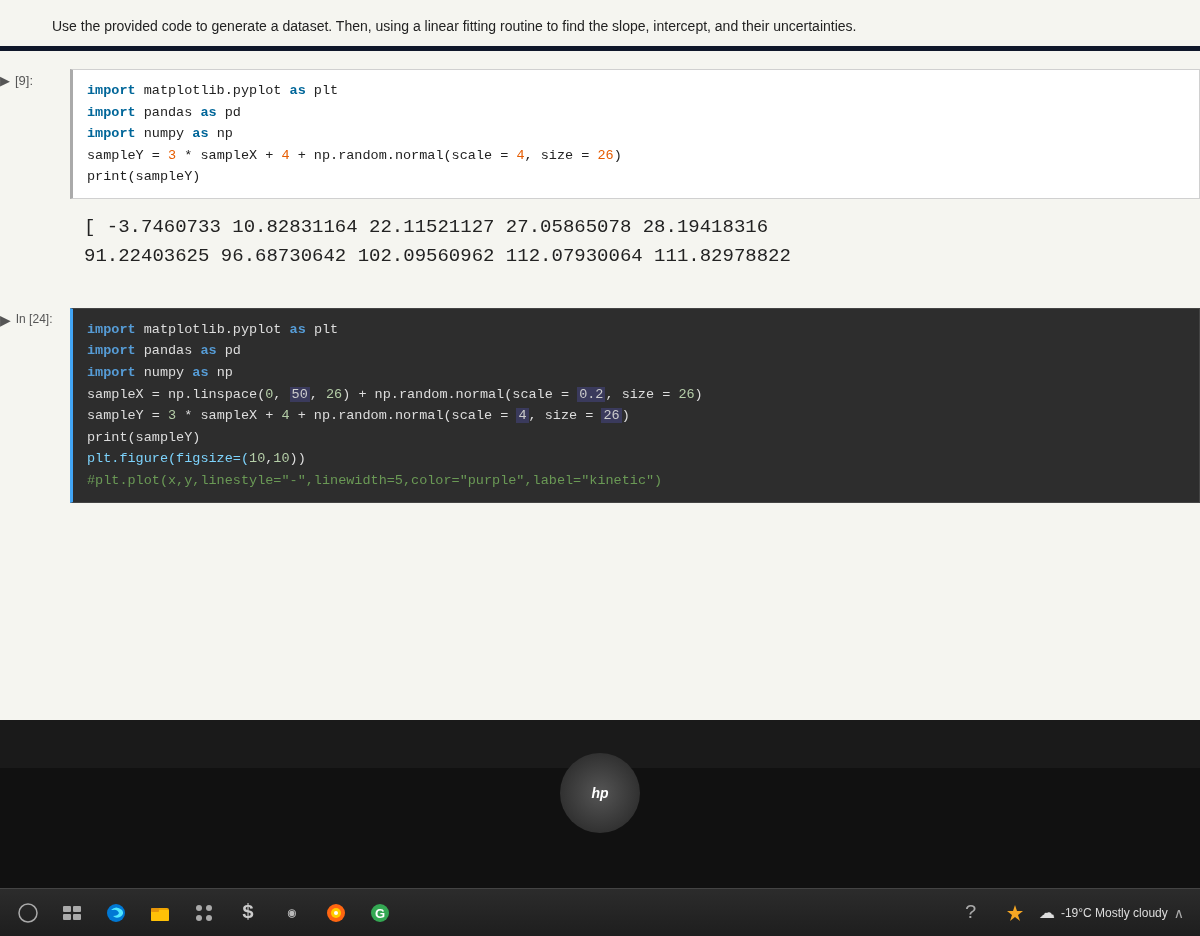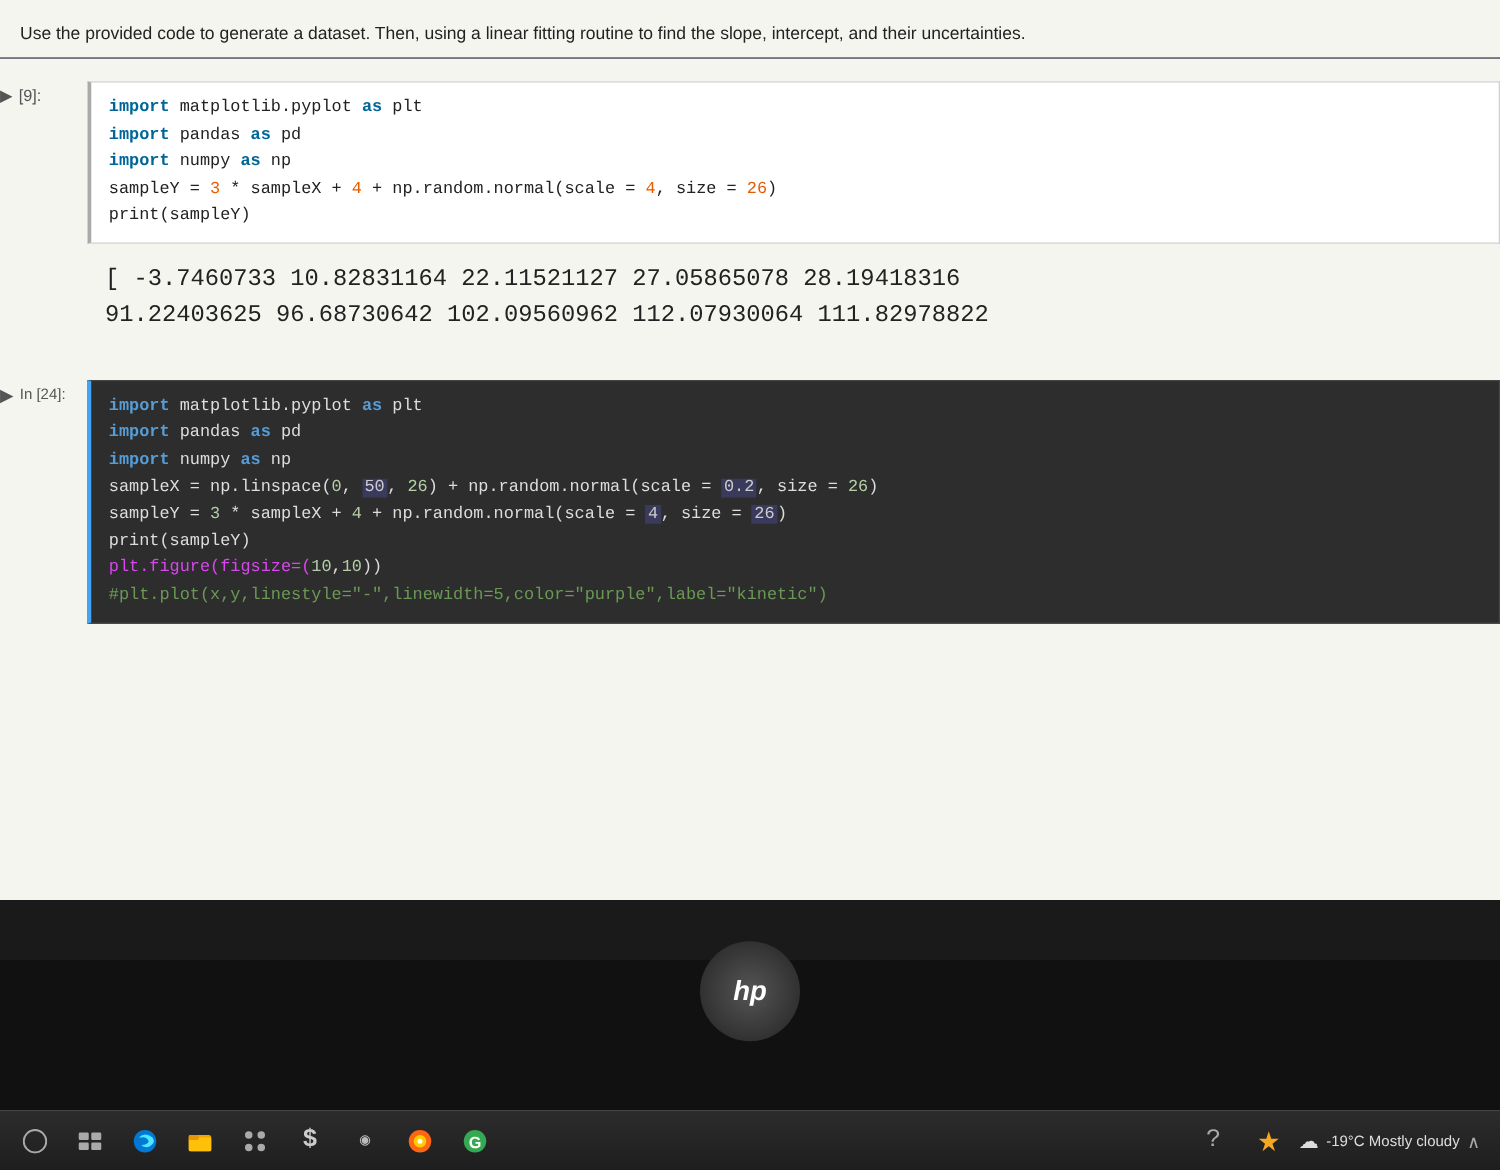--- a/index.html
+++ b/index.html
@@ -15,26 +15,26 @@
 
     #notebook-area {
       background: #f5f5f0;
       width: 100%;
       height: 720px;
       position: relative;
       overflow: hidden;
     }
 
     .instruction-bar {
-      padding: 18px 40px 12px 16px;
+      padding: 18px 40px 12px 52px;
       font-family: Arial, sans-serif;
       font-size: 14px;
       color: #222;
       background: #f5f5f0;
-      border-bottom: 1px solid #0f172a;
+      border-bottom: 5px solid #0f172a;
     }
 
     .cells-area {
       padding: 10px 0;
       background: #f5f5f0;
     }
 
     .cell {
       display: flex;
       align-items: flex-start;
@@ -128,21 +128,21 @@
       background: radial-gradient(ellipse at center, #555 0%, #222 100%);
       border-radius: 50%;
       display: flex;
       align-items: center;
       justify-content: center;
     }
 
     .hp-logo {
       color: #fff;
       font-family: Arial, sans-serif;
-      font-size: 22px;
+      font-size: 14px;
       font-style: italic;
       font-weight: bold;
     }
 
     .bottom-dark {
       position: absolute;
       bottom: 48px;
       left: 0;
       width: 100%;
       height: 168px;
@@ -189,21 +189,21 @@
         <span style="cursor:pointer;color:#555;margin-right:2px;font-size:14px;">▶</span>
         <span style="font-size:12px;">In [24]:</span>
       </div>
       <div class="cell-content" style="background:#2d2d2d;border:1px solid #444;border-left:3px solid #42a5f5;color:#ddd;">
         <div><span style="color:#569cd6;font-weight:bold;">import</span> <span style="color:#ddd;">matplotlib.pyplot</span> <span style="color:#569cd6;font-weight:bold;">as</span> <span style="color:#ddd;">plt</span></div>
         <div><span style="color:#569cd6;font-weight:bold;">import</span> <span style="color:#ddd;">pandas</span> <span style="color:#569cd6;font-weight:bold;">as</span> <span style="color:#ddd;">pd</span></div>
         <div><span style="color:#569cd6;font-weight:bold;">import</span> <span style="color:#ddd;">numpy</span> <span style="color:#569cd6;font-weight:bold;">as</span> <span style="color:#ddd;">np</span></div>
         <div><span style="color:#ddd;">sampleX = np.linspace(</span><span style="color:#b5cea8;">0</span><span style="color:#ddd;">,</span> <span style="background:#3a3a5c;color:#ccc;padding:0 2px;">50</span><span style="color:#ddd;">,</span> <span style="color:#b5cea8;">26</span><span style="color:#ddd;">) + np.random.normal(scale =</span> <span style="background:#3a3a5c;color:#ccc;padding:0 2px;">0.2</span><span style="color:#ddd;">, size =</span> <span style="color:#b5cea8;">26</span><span style="color:#ddd;">)</span></div>
         <div><span style="color:#ddd;">sampleY = </span><span style="color:#b5cea8;">3</span><span style="color:#ddd;"> * sampleX + </span><span style="color:#b5cea8;">4</span><span style="color:#ddd;"> + np.random.normal(scale =</span> <span style="background:#3a3a5c;color:#ccc;padding:0 2px;">4</span><span style="color:#ddd;">, size =</span> <span style="background:#3a3a5c;color:#ccc;padding:0 2px;">26</span><span style="color:#ddd;">)</span></div>
         <div><span style="color:#ddd;">print(sampleY)</span></div>
-        <div><span style="color:#d946ef;">plt.figure(figsize=(</span><span style="color:#b5cea8;">10</span><span style="color:#ddd;">,</span><span style="color:#b5cea8;">10</span><span style="color:#ddd;">))</span></div>
+        <div><span style="color:#7dd3fc;">plt.figure(figsize=(</span><span style="color:#b5cea8;">10</span><span style="color:#ddd;">,</span><span style="color:#b5cea8;">10</span><span style="color:#ddd;">))</span></div>
         <div><span style="color:#6a9955;">#plt.plot(x,y,linestyle="-",linewidth=5,color="purple",label="kinetic")</span></div>
       </div>
     </div>
 
   </div>
 </div>
 
 <div class="bottom-dark" style="height:120px;">
   <div class="hp-logo-area">
     <span class="hp-logo">hp</span>

